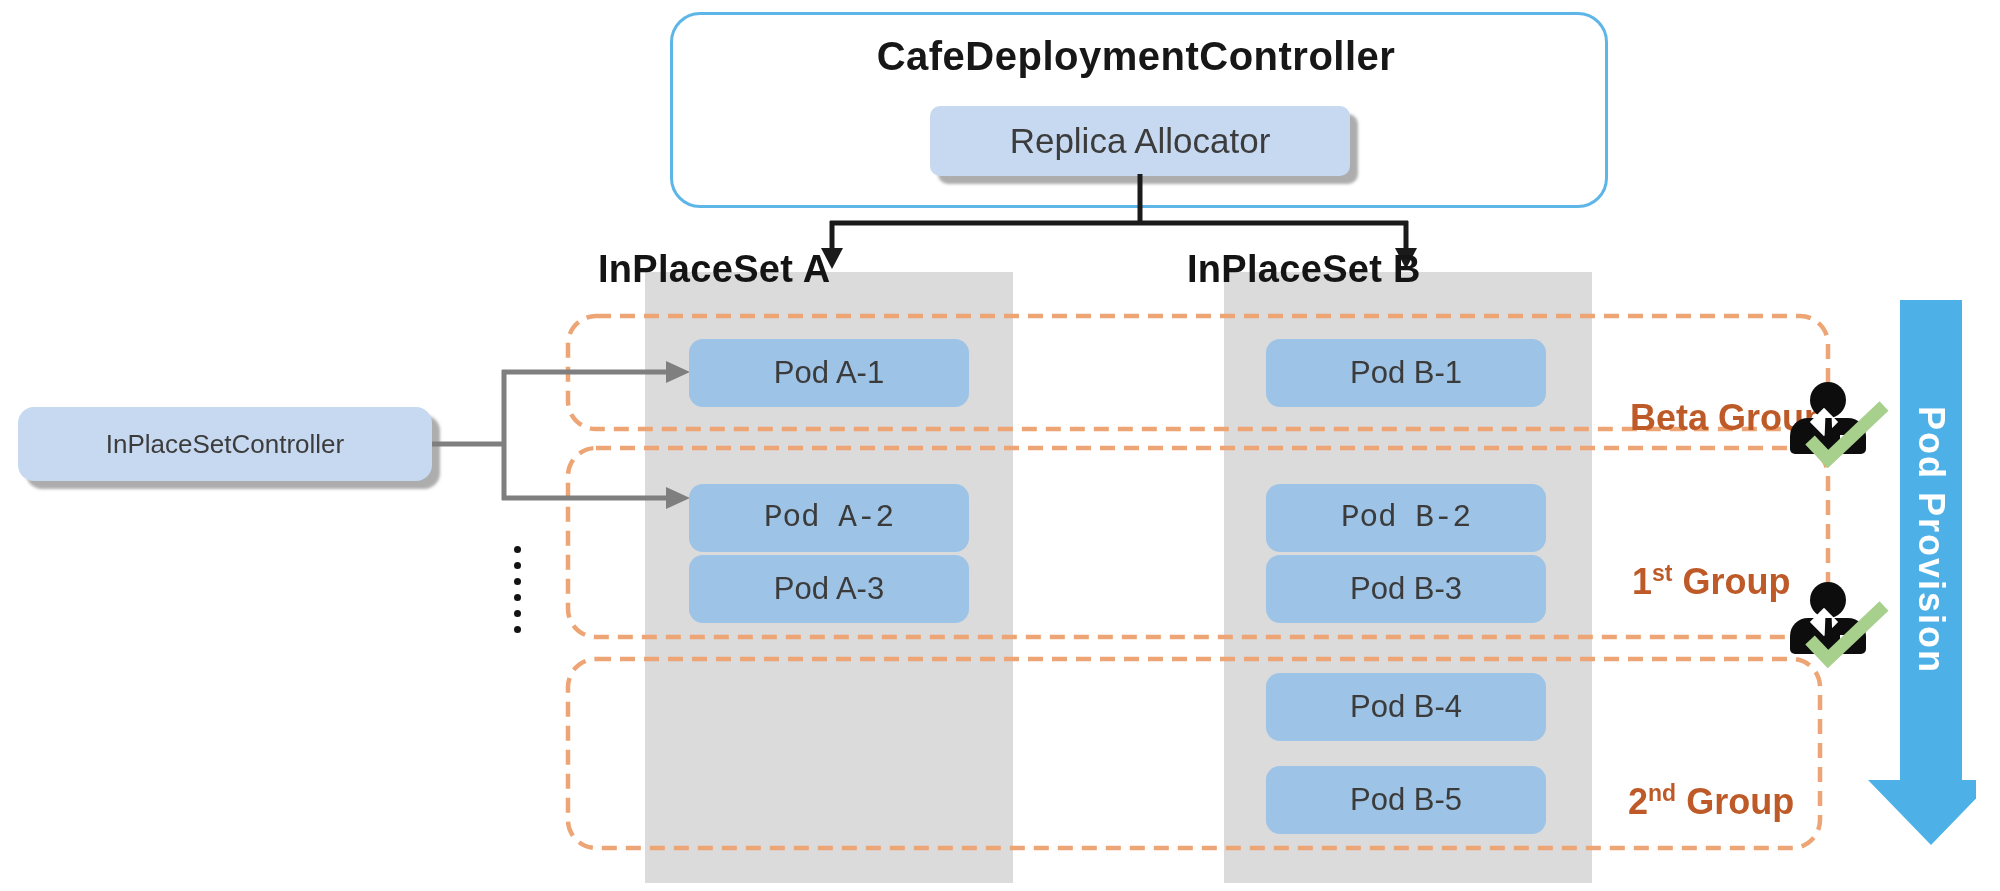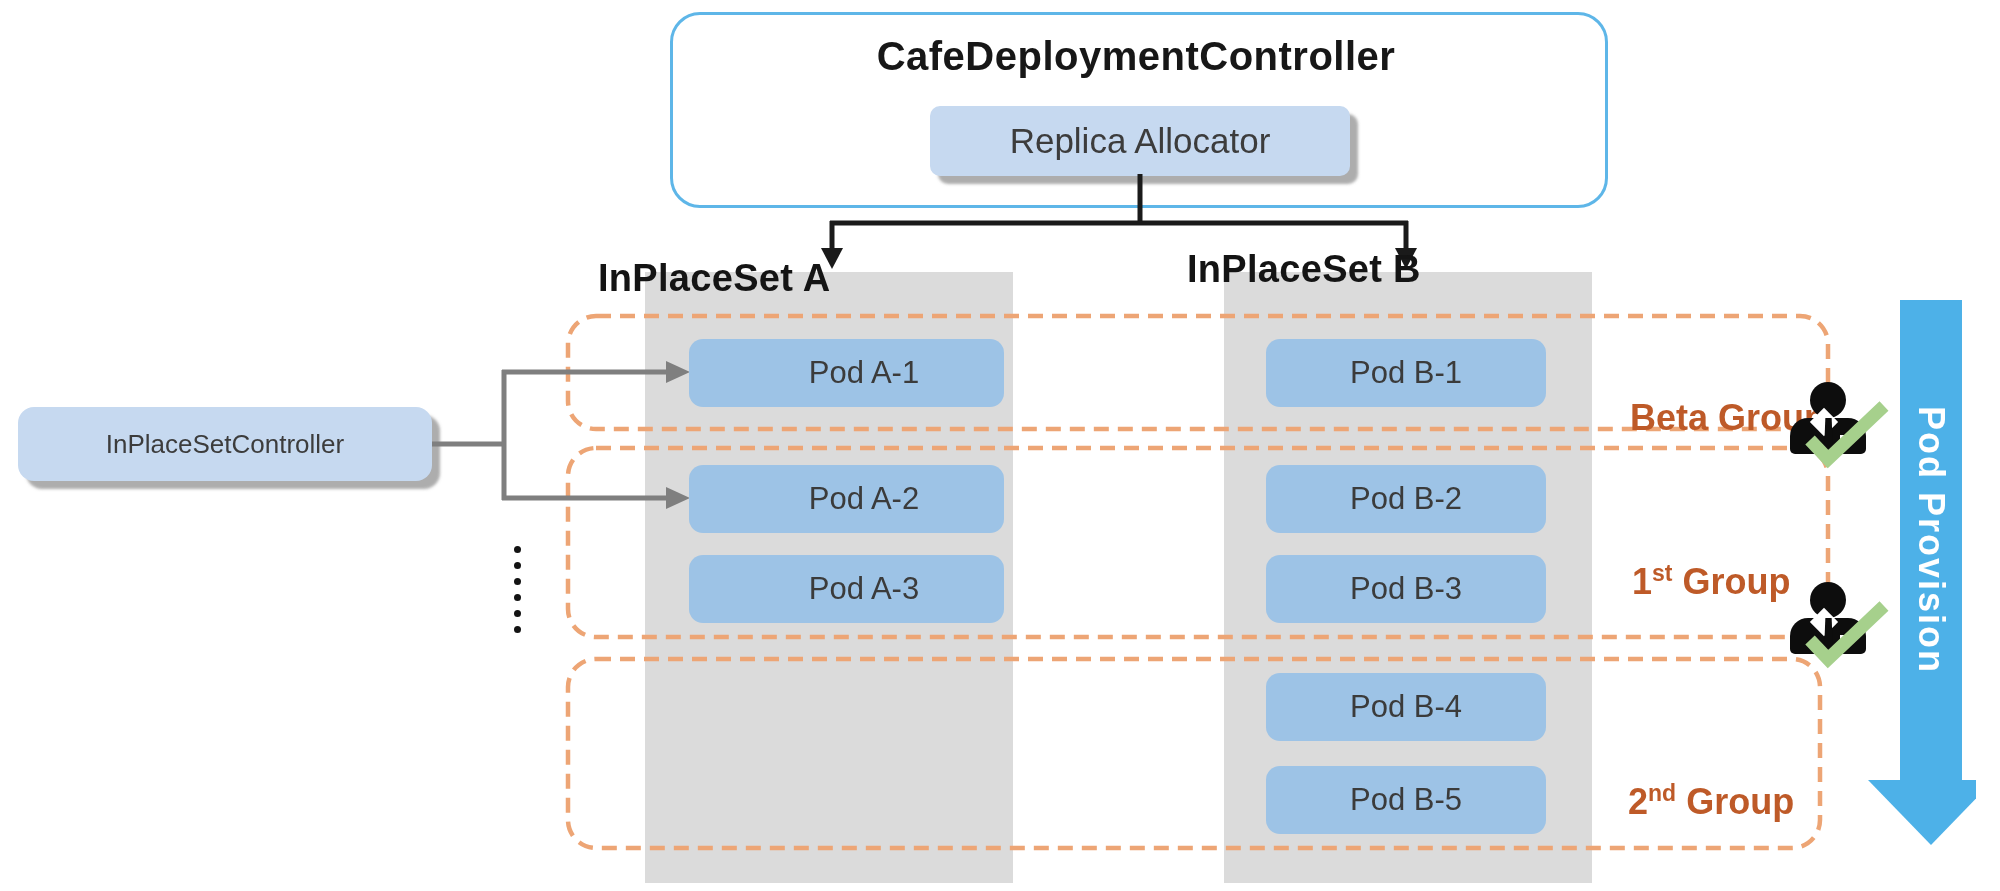--- a/index.html
+++ b/index.html
@@ -34,23 +34,23 @@
   .col-a{left:645px;}
   .col-b{left:1224px;}
   .set-label{
     top:248px;font-size:38px;font-weight:600;color:#141414;z-index:6;letter-spacing:.3px;
   }
   
   .pod{
     width:280px;height:68px;border-radius:14px;background:#9dc3e6;
     color:#3b3b3b;font-size:31px;text-align:center;line-height:68px;z-index:5;
   }
-  .pod-a{left:689px;padding-left:35px;}
+  .pod-a{left:689px;}
   .pod-b{left:1266px;}
-  .row1{top:339px;} .row2{top:465px;} .row3{top:555px;} .row4{top:673px;} .row5{top:766px;}
+  .row1{top:339px;} .row2{top:484px;font-family:Liberation Mono, monospace;} .row3{top:555px;} .row4{top:673px;} .row5{top:766px;}
   
   .group-label{
     font-size:36px;font-weight:600;color:#be5a28;z-index:6;white-space:nowrap;margin-top:43px;
   }
   .group-label sup{font-size:23px;vertical-align:super;line-height:0;}
   
   .overlay{left:0;top:0;z-index:4;pointer-events:none;}
   
   .vdots{left:514px;top:546px;display:flex;flex-direction:column;gap:9px;z-index:6;}
   .vdots span{width:7px;height:7px;border-radius:50%;background:#131313;}
@@ -114,21 +114,21 @@
 
   <div class="abs vdots">
     <span></span>
       <span></span>
       <span></span>
       <span></span>
       <span></span>
       <span></span>
   </div>
 
-  <div class="abs set-label" style="left:598px;margin-top:9px;">InPlaceSet A</div>
+  <div class="abs set-label" style="left:598px;">InPlaceSet A</div>
   <div class="abs set-label" style="left:1187px;">InPlaceSet B</div>
 
   <div class="abs pod pod-a row1">Pod A-1</div>
   <div class="abs pod pod-a row2">Pod A-2</div>
   <div class="abs pod pod-a row3">Pod A-3</div>
 
   <div class="abs pod pod-b row1">Pod B-1</div>
   <div class="abs pod pod-b row2">Pod B-2</div>
   <div class="abs pod pod-b row3">Pod B-3</div>
   <div class="abs pod pod-b row4">Pod B-4</div>

